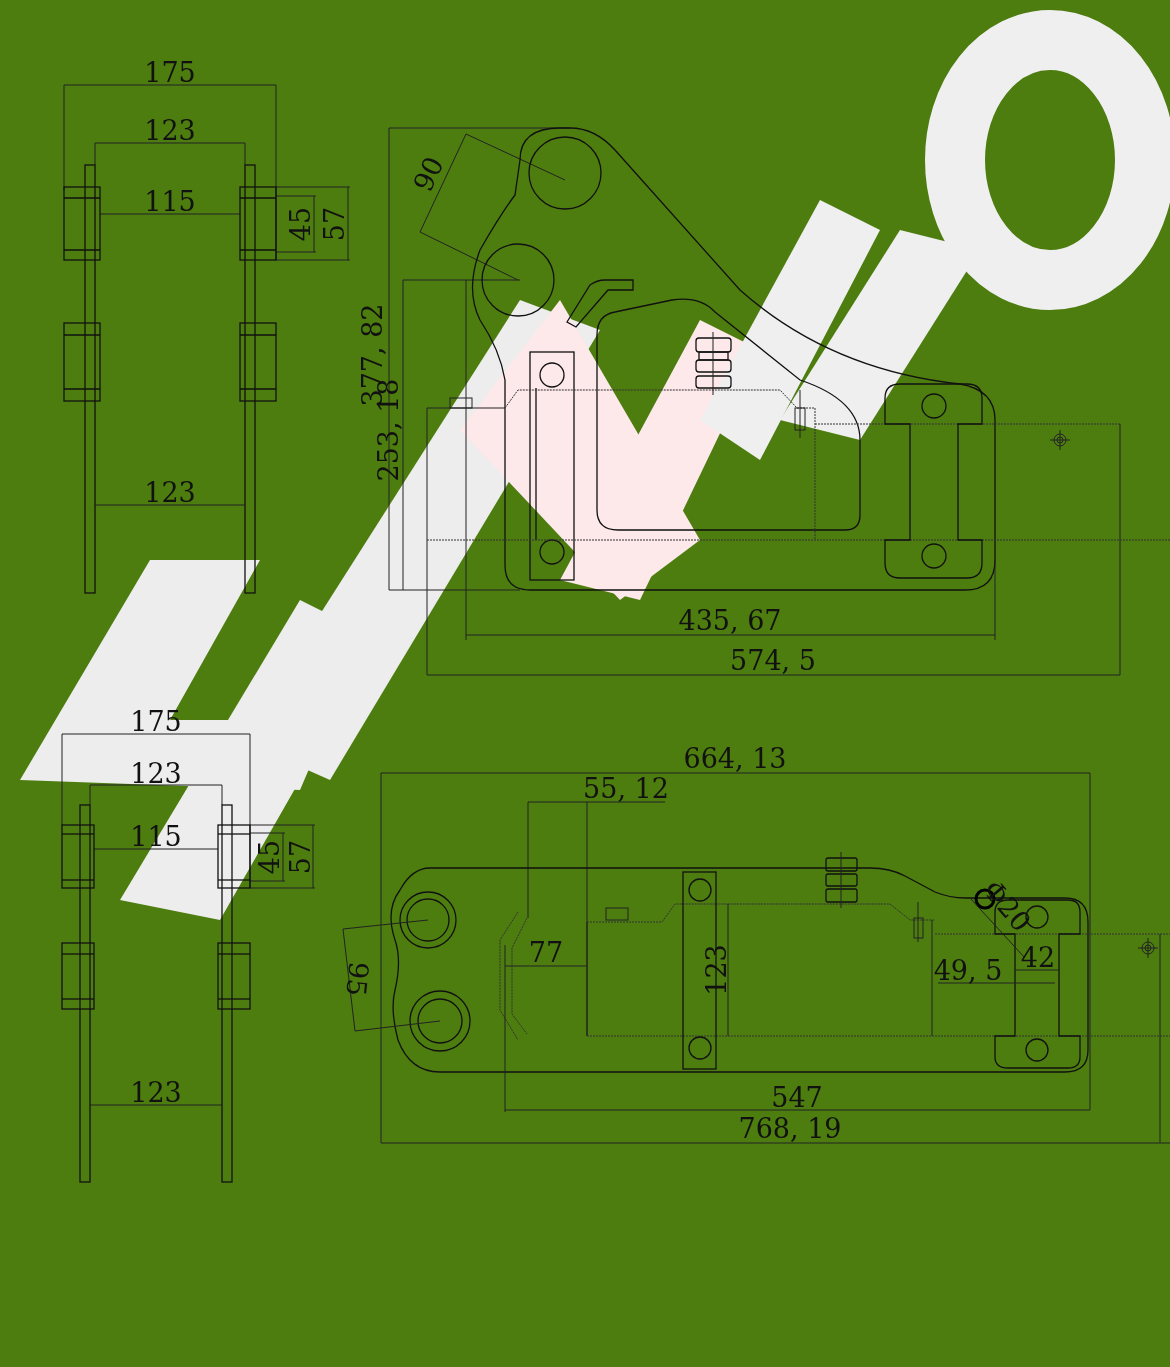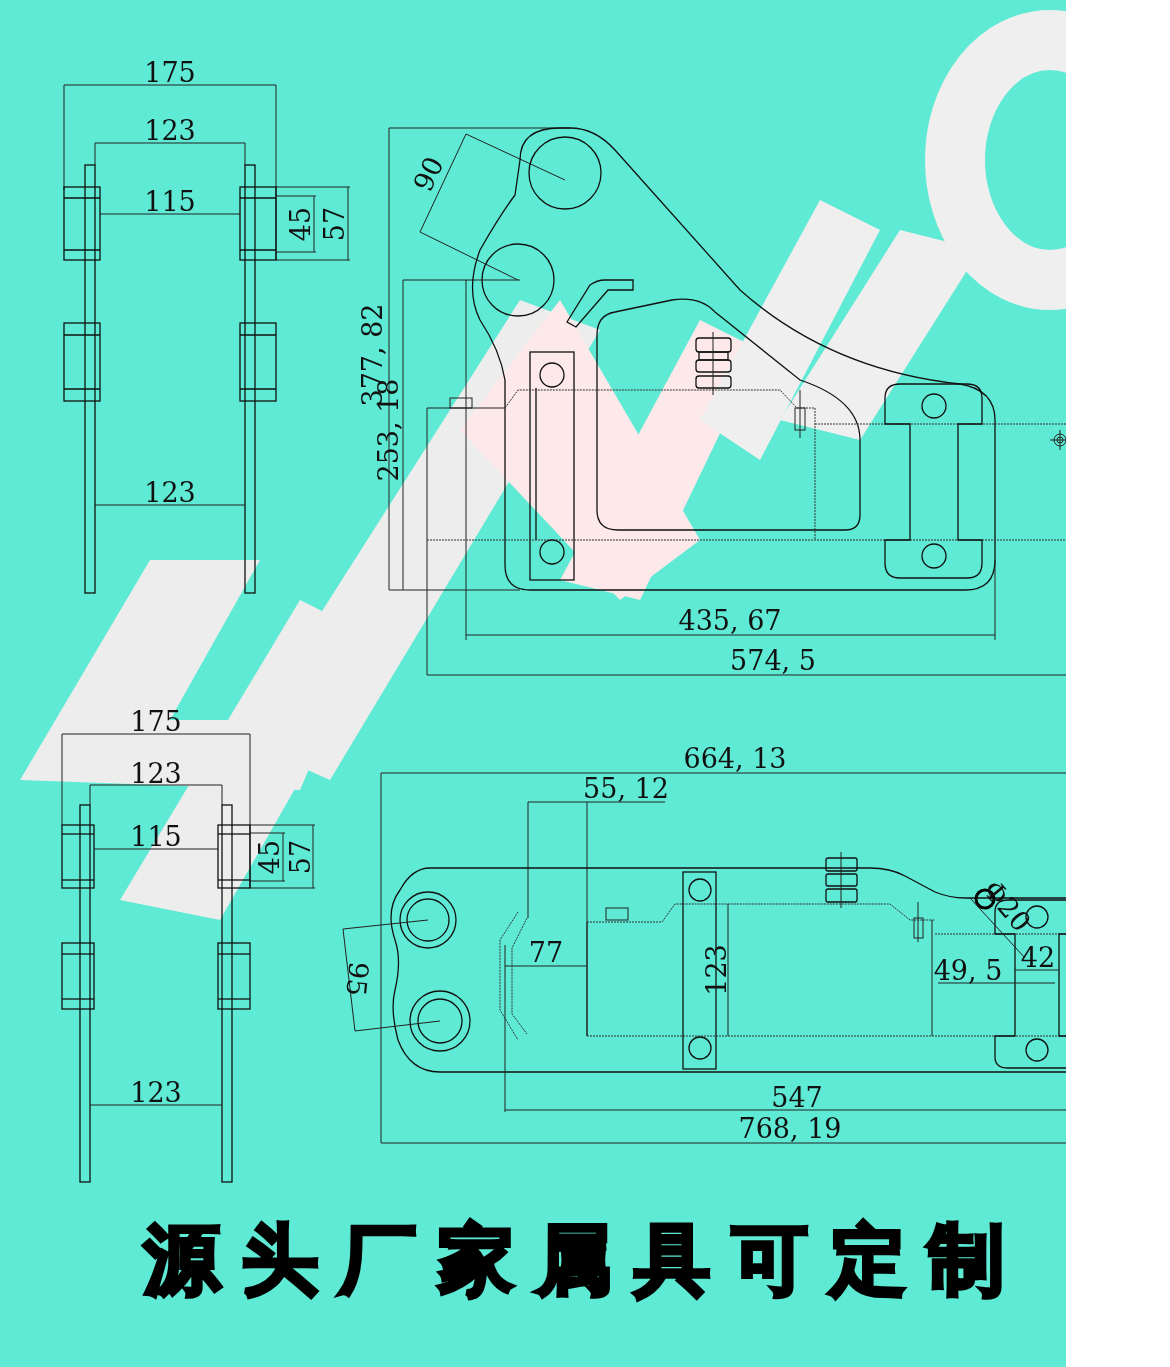--- a/index.html
+++ b/index.html
@@ -1,16 +1,16 @@
 <!DOCTYPE html>
 <html><head>
 <meta charset="utf-8">
 <style>
   html,body{margin:0;padding:0;background:#fff;}
-  #stage{position:relative;width:1066px;height:1367px;overflow:hidden;background:#5eead4;}
+  #stage{position:relative;width:1170px;height:1367px;overflow:hidden;background:#4d7c0f;}
   svg{position:absolute;left:0;top:0;}
   .ln{stroke:#111;stroke-width:1.3;fill:none;}
   .thin{stroke:#222;stroke-width:1;fill:none;}
   .dim{stroke:#222;stroke-width:1;fill:none;}
   .dash{stroke:#333;stroke-width:1;fill:none;stroke-dasharray:2 1;}
   .dimtxt{font-family:"DejaVu Serif","Liberation Serif",serif;font-size:27px;fill:#111;}
   #caption{position:absolute;left:0;top:1210px;width:1170px;text-align:center;
     font-family:"DejaVu Sans","Liberation Sans",sans-serif;font-weight:900;font-size:76px;
     letter-spacing:22px;color:#000;-webkit-text-stroke:4px #000;}
 </style>
@@ -240,14 +240,13 @@
   <text class="dimtxt" x="0" y="0" text-anchor="middle" transform="translate(348,978) rotate(96)">95</text>
   <text class="dimtxt" x="546" y="962" text-anchor="middle">77</text>
   <text class="dimtxt" x="0" y="0" text-anchor="middle" transform="translate(726,970) rotate(-90)">123</text>
   <text class="dimtxt" x="0" y="0" text-anchor="middle" transform="translate(1000,912) rotate(50)">Φ20</text>
   <text class="dimtxt" x="1038" y="967" text-anchor="middle">42</text>
   <text class="dimtxt" x="968" y="980" text-anchor="middle">49, 5</text>
   <text class="dimtxt" x="797" y="1107" text-anchor="middle">547</text>
   <text class="dimtxt" x="790" y="1138" text-anchor="middle">768, 19</text>
 </svg>
 
-<div id="caption">源头厂家属具可定制</div>
 </div>
 
 </body></html>

